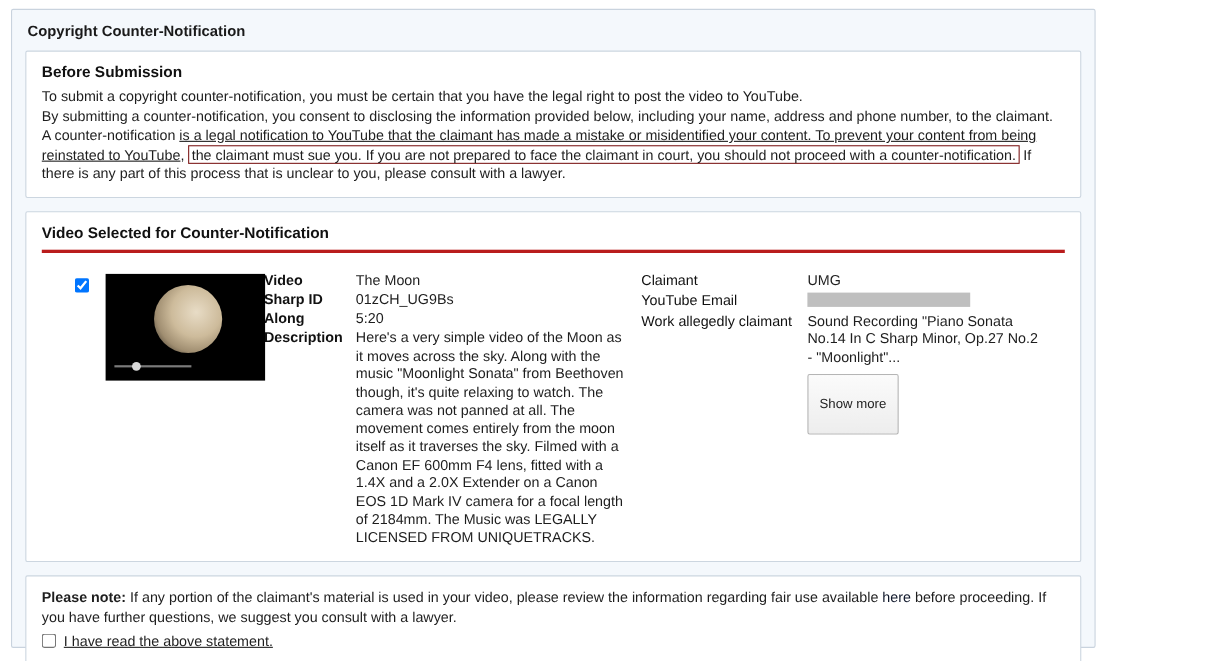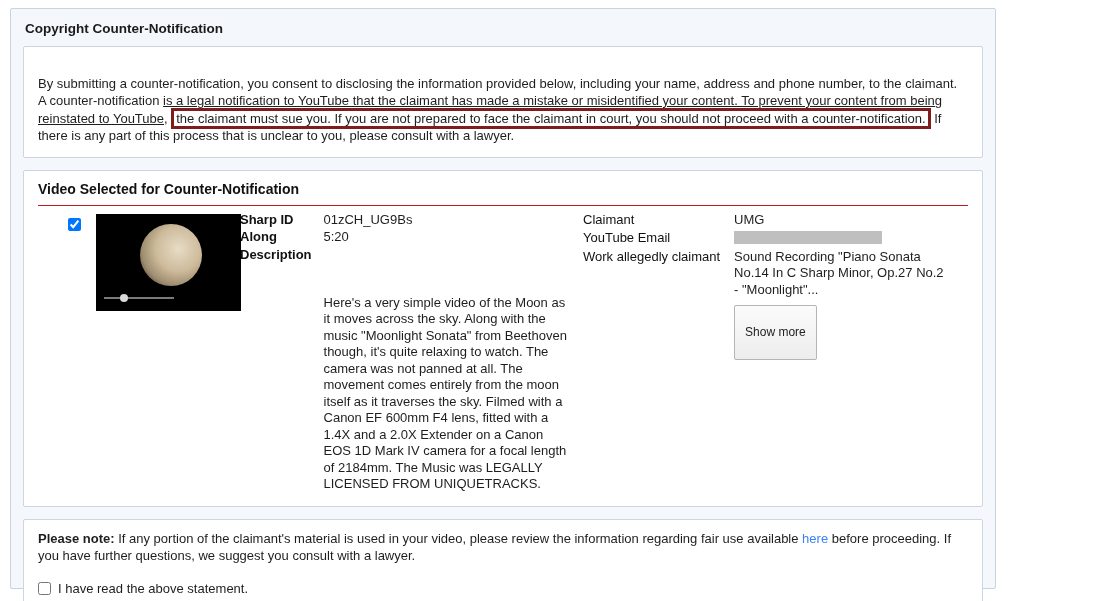--- a/index.html
+++ b/index.html
@@ -37,31 +37,31 @@
     padding: 10px 14px 12px 14px;
     margin-bottom: 12px;
   }
   .card-heading {
     font-weight: bold;
     font-size: 14px;
     color: #111;
     margin-bottom: 6px;
   }
   .card-heading.with-rule {
-    border-bottom: 1px solid #b91c1c;
+    border-bottom: 3px solid #b91c1c;
     padding-bottom: 8px;
-    margin-bottom: 6px;
+    margin-bottom: 17px;
   }
   .para {
     line-height: 17.5px;
     font-size: 13px;
     color: #1e1e1e;
   }
   .highlight-box {
-    border: 3px solid #7f1d1d;
+    border: 1px solid #7f1d1d;
     padding: 0 2px;
     display: inline;
     line-height: 17.5px;
   }
   .underline { text-decoration: underline; }
 
   
   .video-row {
     display: flex;
     align-items: flex-start;
@@ -120,21 +120,21 @@
     line-height: 16.5px;
     padding: 0 0 1px 0;
   }
   .meta-label {
     font-weight: bold;
     white-space: nowrap;
     padding-right: 12px !important;
     color: #111;
   }
   .meta-value { color: #1e1e1e; }
-  .desc { max-width: 250px; display: block; margin-top: 48px; }
+  .desc { max-width: 250px; display: block; }
 
   .claim-col { padding-left: 0; }
   .claim-table { border-collapse: collapse; }
   .claim-table td {
     vertical-align: top;
     font-size: 13px;
     line-height: 16.5px;
     padding: 0 0 2px 0;
   }
   .claim-label {
@@ -160,40 +160,42 @@
     font-family: "Liberation Sans", sans-serif;
     background: linear-gradient(#fbfbfb, #ededed);
     border: 1px solid #b5b5b5;
     border-radius: 2px;
     color: #222;
     cursor: pointer;
   }
 
   .note-card .para { line-height: 17.5px; }
   .note-label { font-weight: bold; text-align: right; }
-  a.link { color: #3b82f6; text-decoration: none; }
+  a.link { color: #0f172a; text-decoration: none; }
   .ack-row {
-    margin-top: 16px;
+    margin-top: 6px;
     display: flex;
     align-items: center;
     gap: 7px;
+    text-decoration: underline;
   }
   .ack-label { font-size: 13px; color: #1e1e1e; }
 </style>
 </head>
 <body>
 
 <div class="page">
   <div class="outer-panel">
 
     <div class="panel-title">Copyright Counter-Notification</div>
 
     <div class="card">
+      <div class="card-heading">Before Submission</div>
       <div class="para">
-        <br>
+        <span>To submit a copyright counter-notification, you must be certain that you have the legal right to post the video to YouTube.</span><br>
         <span>By submitting a counter-notification, you consent to disclosing the information provided below, including your name, address and phone number, to the claimant.</span><br>
         <span>A counter-notification </span><span class="underline">is a legal notification to YouTube that the claimant has made a mistake or misidentified your content. To prevent your content from being reinstated to YouTube</span><span>, </span><span class="highlight-box">the claimant must sue you. If you are not prepared to face the claimant in court, you should not proceed with a counter-notification.</span><span> If there is any part of this process that is unclear to you, please consult with a lawyer.</span>
       </div>
     </div>
 
     <div class="card">
       <div class="card-heading with-rule">Video Selected for Counter-Notification</div>
 
       <div class="video-row">
 
@@ -204,20 +206,24 @@
         <div class="thumb-col">
           <div class="thumb">
             <div class="moon"></div>
             <div class="scrub"></div>
           </div>
         </div>
 
         <div class="meta-col">
           <table class="meta-table">
             <tbody>
+                <tr>
+              <td class="meta-label">Video</td>
+              <td class="meta-value">The Moon</td>
+            </tr>
             <tr>
               <td class="meta-label">Sharp ID</td>
               <td class="meta-value">01zCH_UG9Bs</td>
             </tr>
             <tr>
               <td class="meta-label">Along</td>
               <td class="meta-value">5:20</td>
             </tr>
             <tr>
               <td class="meta-label">Description</td>

